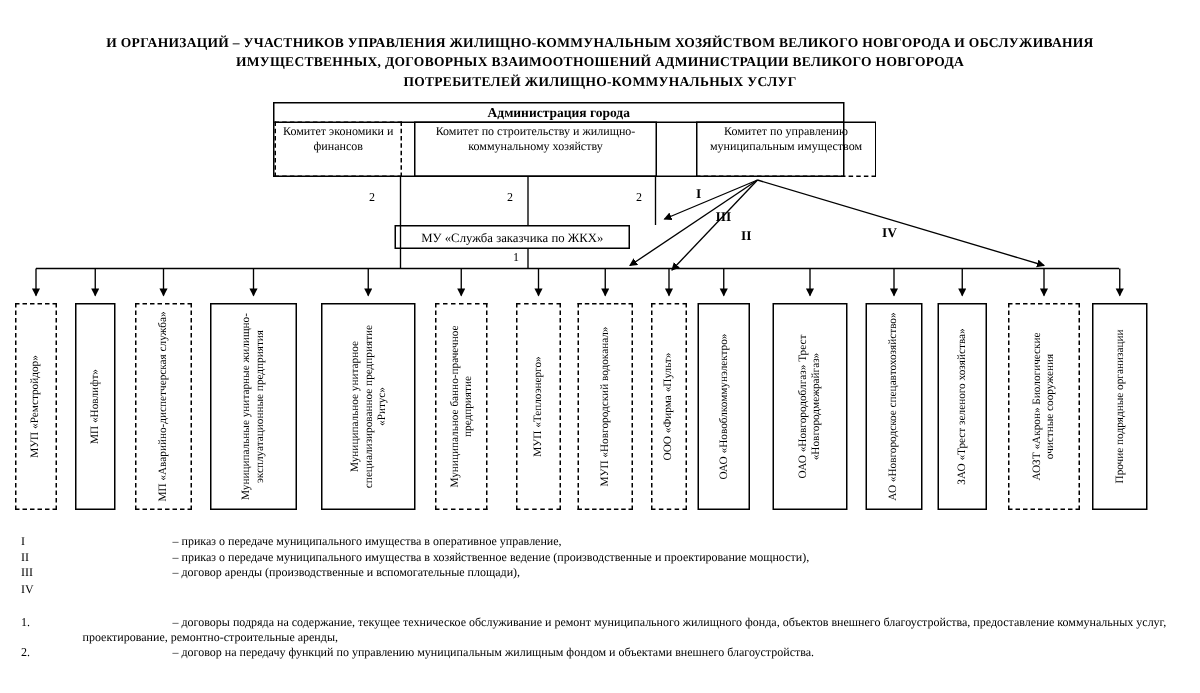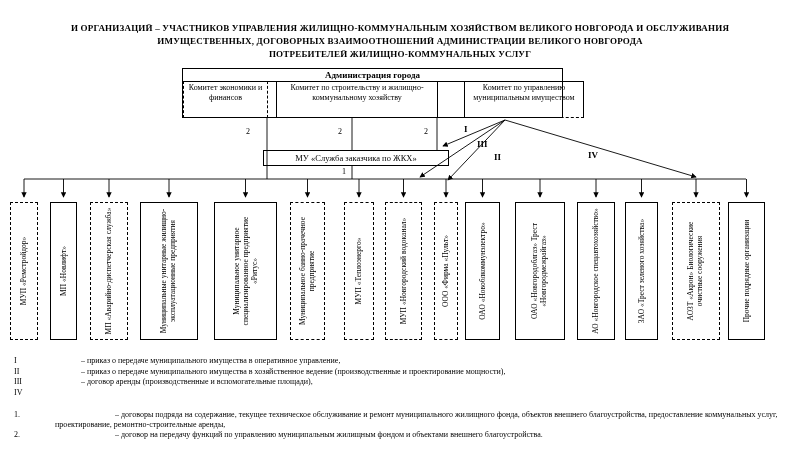--- a/index.html
+++ b/index.html
@@ -13,42 +13,42 @@
              border:1px solid #000;box-sizing:border-box;}
   .admin-head{height:12px;border-bottom:1px solid #000;font-weight:bold;font-size:9px;
               text-align:center;line-height:12px;}
   .committee{position:absolute;top:12px;height:37px;box-sizing:border-box;
              font-size:8px;line-height:1.22;text-align:center;display:flex;
              align-items:flex-start;justify-content:center;padding-top:1px;}
   .c-dashed{border:1px dashed #000;}
   .c-solid{border:1px solid #000;}
   .c-mixed{border:1px solid #000;border-bottom:1px dashed #000;}
   
-  .mu-box{position:absolute;left:263px;top:150px;width:186px;height:16px;
+  .mu-box{position:absolute;left:263px;top:150px;width:157px;height:16px;
           border:1px solid #000;box-sizing:border-box;font-size:8.5px;
           text-align:center;line-height:14px;}
   
   .lab{position:absolute;font-size:8px;}
   .lab-b{position:absolute;font-size:9px;font-weight:bold;}
   
   .wires{position:absolute;left:0;top:0;width:800px;height:462px;}
   
   .org-box{position:absolute;top:202px;height:138px;box-sizing:border-box;background:#fff;}
   .b-dashed{border:1.2px dashed #000;}
   .b-solid{border:1.2px solid #000;}
   .org-label{position:absolute;left:50%;top:50%;width:130px;
              transform:translate(-50%,-50%) rotate(-90deg);
              font-size:7.5px;line-height:8.8px;text-align:center;}
   
   .legend{position:absolute;left:0;width:800px;font-size:8px;line-height:9.6px;}
   .legend-roman{top:356px;}
   .legend-num{top:410px;}
   .lnrow{position:relative;margin-bottom:1px;}
   .lnum{position:absolute;left:14px;top:0;}
-  .ltxt-r{display:block;margin-left:81px;width:676px;}
+  .ltxt-r{display:block;margin-left:115px;width:676px;}
   .ltxt-n{display:block;margin-left:55px;width:736px;text-indent:60px;}
 </style>
 </head>
 <body>
 
 <div class="stage">
 
   <div class="title">
     <div>И ОРГАНИЗАЦИЙ – УЧАСТНИКОВ УПРАВЛЕНИЯ ЖИЛИЩНО-КОММУНАЛЬНЫМ ХОЗЯЙСТВОМ ВЕЛИКОГО НОВГОРОДА И ОБСЛУЖИВАНИЯ</div>
     <div>ИМУЩЕСТВЕННЫХ, ДОГОВОРНЫХ ВЗАИМООТНОШЕНИЙ АДМИНИСТРАЦИИ ВЕЛИКОГО НОВГОРОДА</div>

